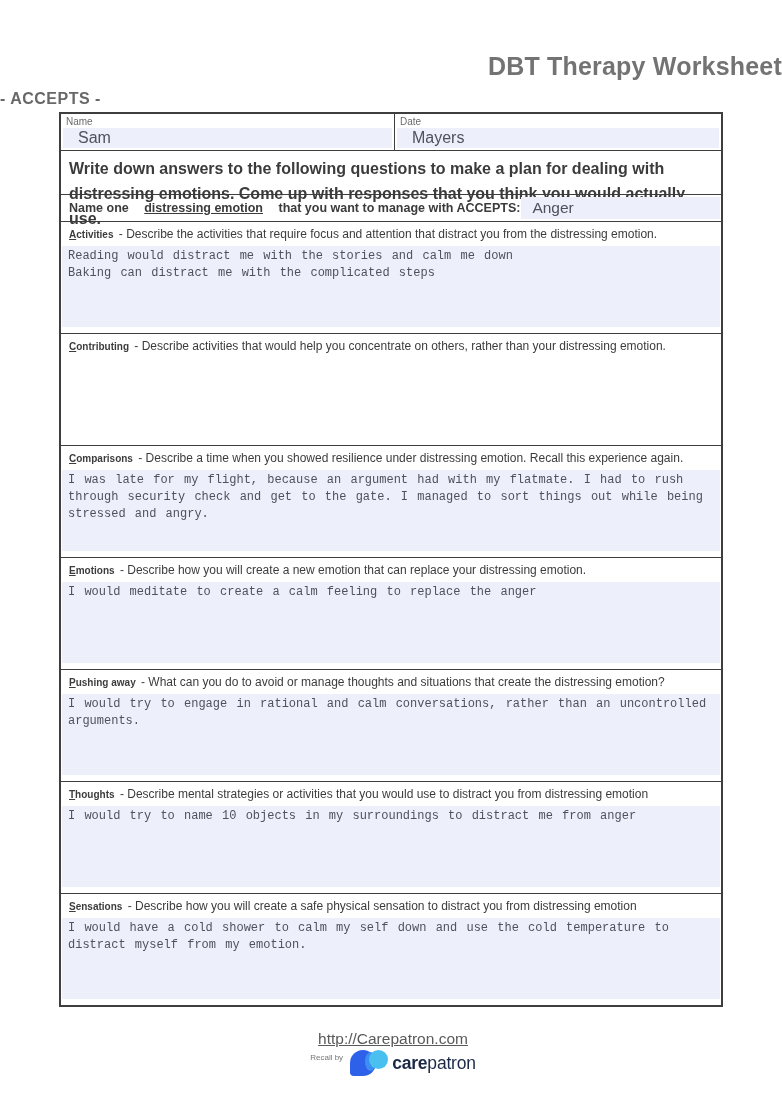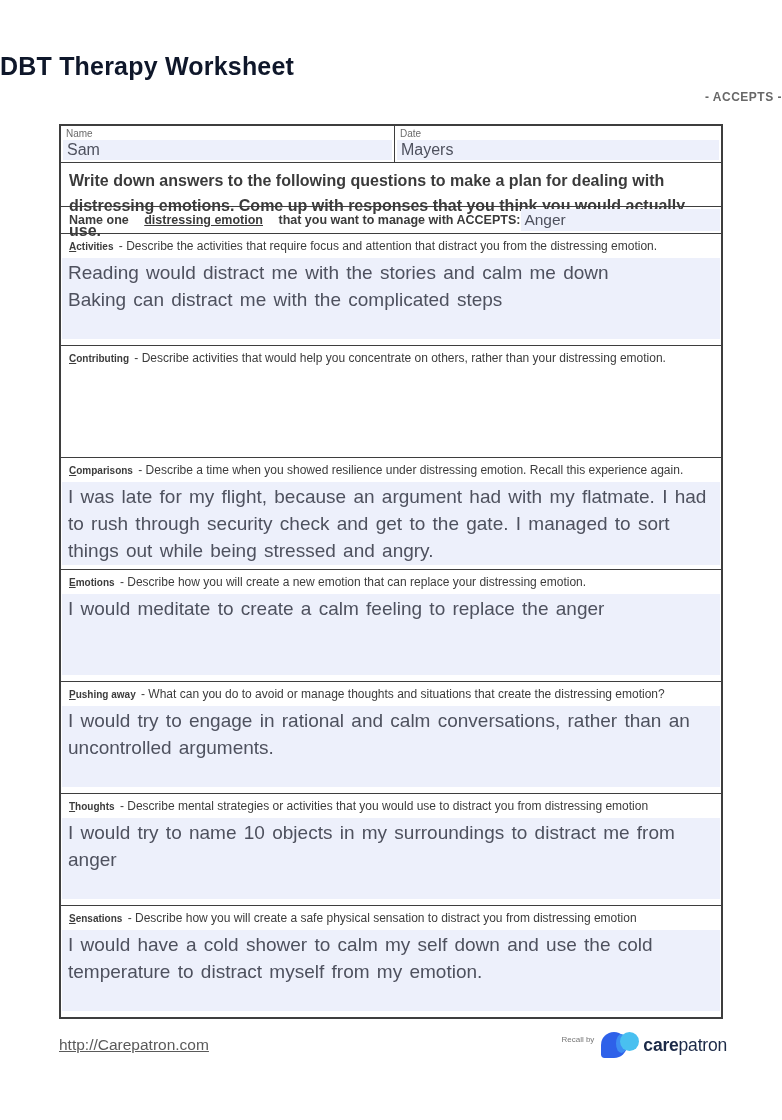--- a/index.html
+++ b/index.html
@@ -6,53 +6,54 @@
   html,body { background:#ffffff; }
   .page {
     position:relative;
     width:782px; height:1120px;
     background:#ffffff;
     font-family:"Liberation Sans", sans-serif;
     overflow:hidden;
   }
   .doc-title {
     margin-top:52px;
-    text-align:left;
+    text-align:right;
     font-size:25px;
     font-weight:bold;
-    color:#0f172a;
+    color:#737373;
     letter-spacing:0.2px;
+    padding-left:32px;
   }
   .doc-subtitle {
     margin-top:9px;
-    text-align:right;
-    font-size:12px;
+    text-align:left;
+    font-size:16px;
     font-weight:bold;
     color:#686868;
     letter-spacing:0.5px;
   }
   .worksheet {
     position:absolute;
-    left:59px; top:124px;
+    left:59px; top:112px;
     width:664px;
     border:2px solid #3e3e3e;
     background:#ffffff;
   }
   .row { border-top:1px solid #3e3e3e; }
   .row:first-child { border-top:none; }
 
   
   .namedate { display:flex; height:36px; }
   .cell { flex:1; display:flex; flex-direction:column; }
   .cell.first { border-right:1px solid #3e3e3e; flex:0 0 50.6%; }
   .cell-label { font-size:10px; color:#6b6b6b; padding:2px 0 0 5px; }
   .cell-value {
     flex:1; background:#edf0fb;
     margin:1px 2px 2px 2px;
-    padding:0 4px;
+    padding:0 15px;
     font-size:16px; color:#4e515e;
     display:flex; align-items:center;
   }
 
   
   .instructions {
     padding:6px 8px 7px 8px;
     font-size:16px; font-weight:bold;
     color:#3b3b3b; line-height:1.55;
     height:44px;
@@ -62,52 +63,53 @@
   .emotion-row { display:flex; height:27px; align-items:stretch; }
   .emotion-prompt {
     font-size:12.5px; font-weight:bold; color:#3b3b3b;
     padding-left:8px; white-space:nowrap;
     display:flex; align-items:center;gap:12px;
   }
   .emotion-prompt .u { text-decoration:underline; }
   .emotion-value {
     flex:1; background:#edf0fb;
     margin:2px 1px 2px 1px;
-    padding:0 3px;
+    padding:0 11px;
     font-size:15.5px; color:#4e515e;
     display:flex; align-items:center;
   }
 
   
   .section { height:112px; display:flex; flex-direction:column; }
   .section-header {
     padding:5px 8px 2px 8px;
     font-size:12px; color:#3c3c3c;
     line-height:1.25;
   }
   .section-title { font-weight:bold; font-size:10px; }
   .section-title .fl { text-decoration:underline; }
   .section-desc { margin-left:2px; }
   .answer {
     flex:1;
     background:#edf0fb;
     margin:2px 1px 6px 1px;
     padding:2px 6px 0 6px;
-    font-size:19px;
+    font-size:12px;
     color:#4e515e;
     line-height:1.42;
     white-space:pre-line;
     word-spacing:2px;
+    font-family:Liberation Mono, monospace;
   }
 
   
   .footer {
     position:absolute;
     left:59px; right:55px; top:1030px;
-    display:flex; justify-content:space-between; align-items:center;
+    display:flex; justify-content:space-between; align-items:center;flex-direction:column;
   }
   .footer-link {
     font-size:15.5px; color:#5a5a5a;
     text-decoration:underline;
     cursor:pointer;
   }
   .brand { display:flex; align-items:center; }
   .powered-by { font-size:8px; color:#777; margin-right:7px; position:relative; top:-6px; }
   .logo-mark { position:relative; width:40px; height:30px; }
   .logo-bubble-dark {

